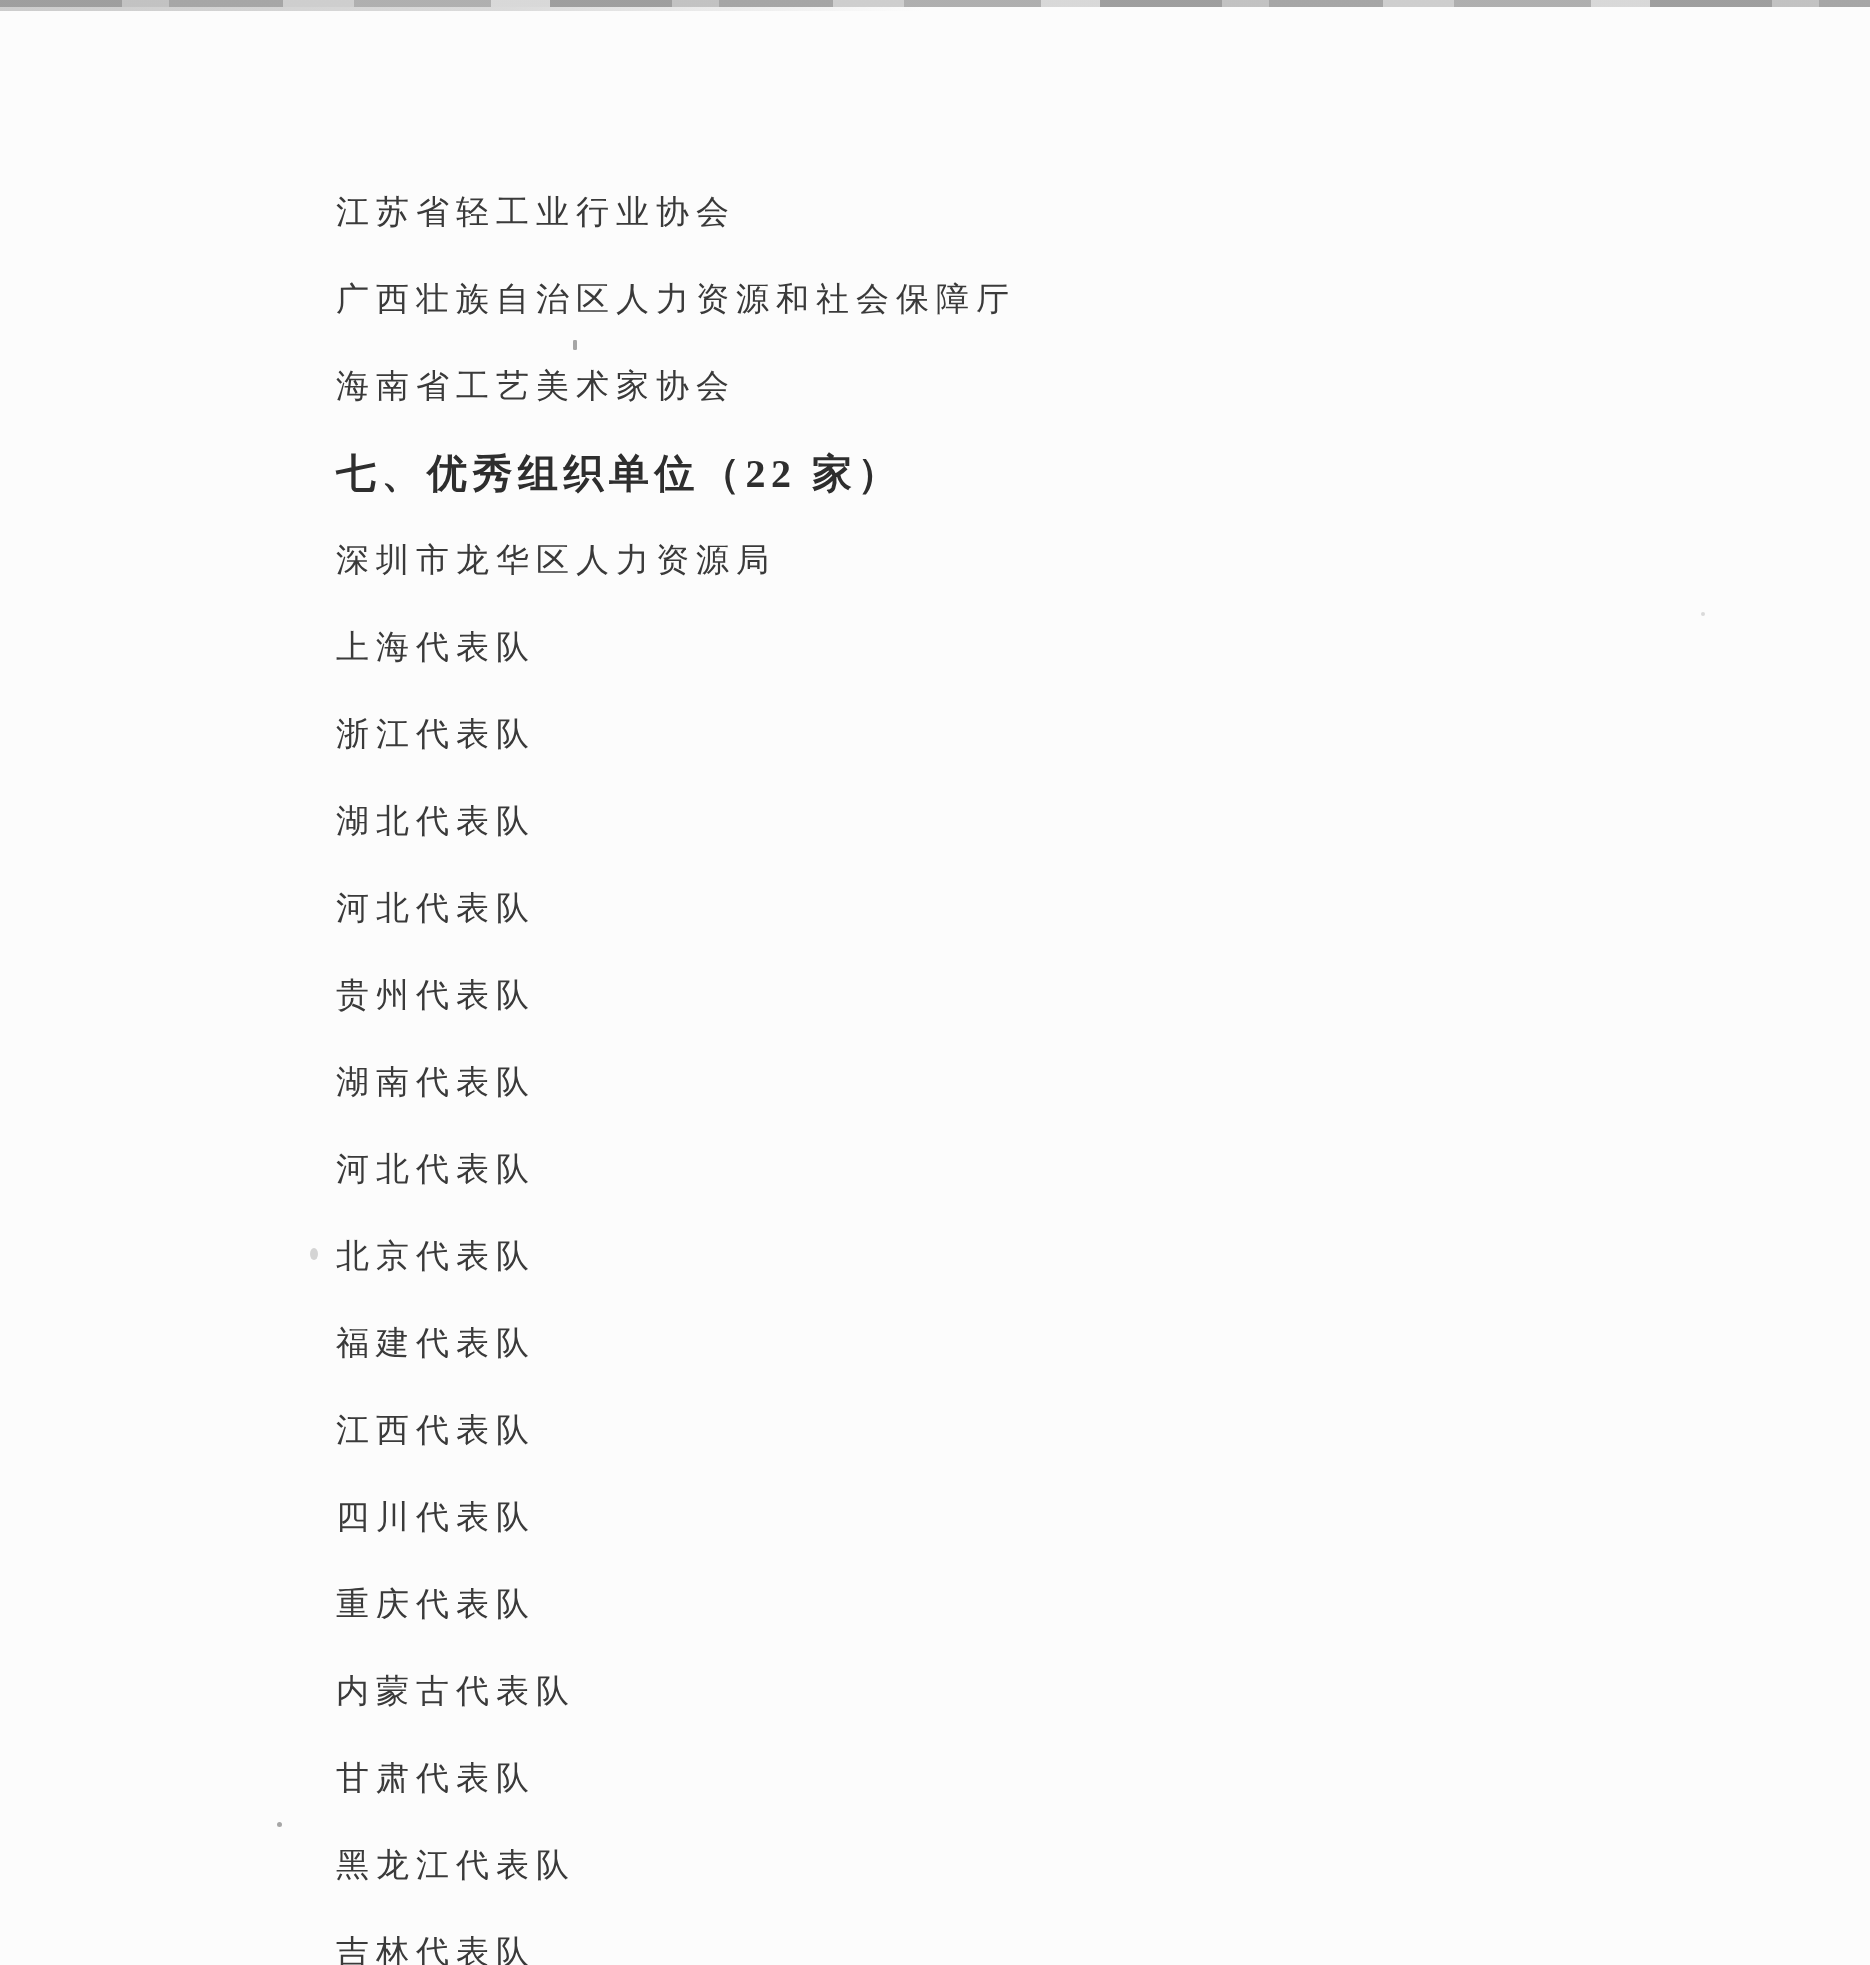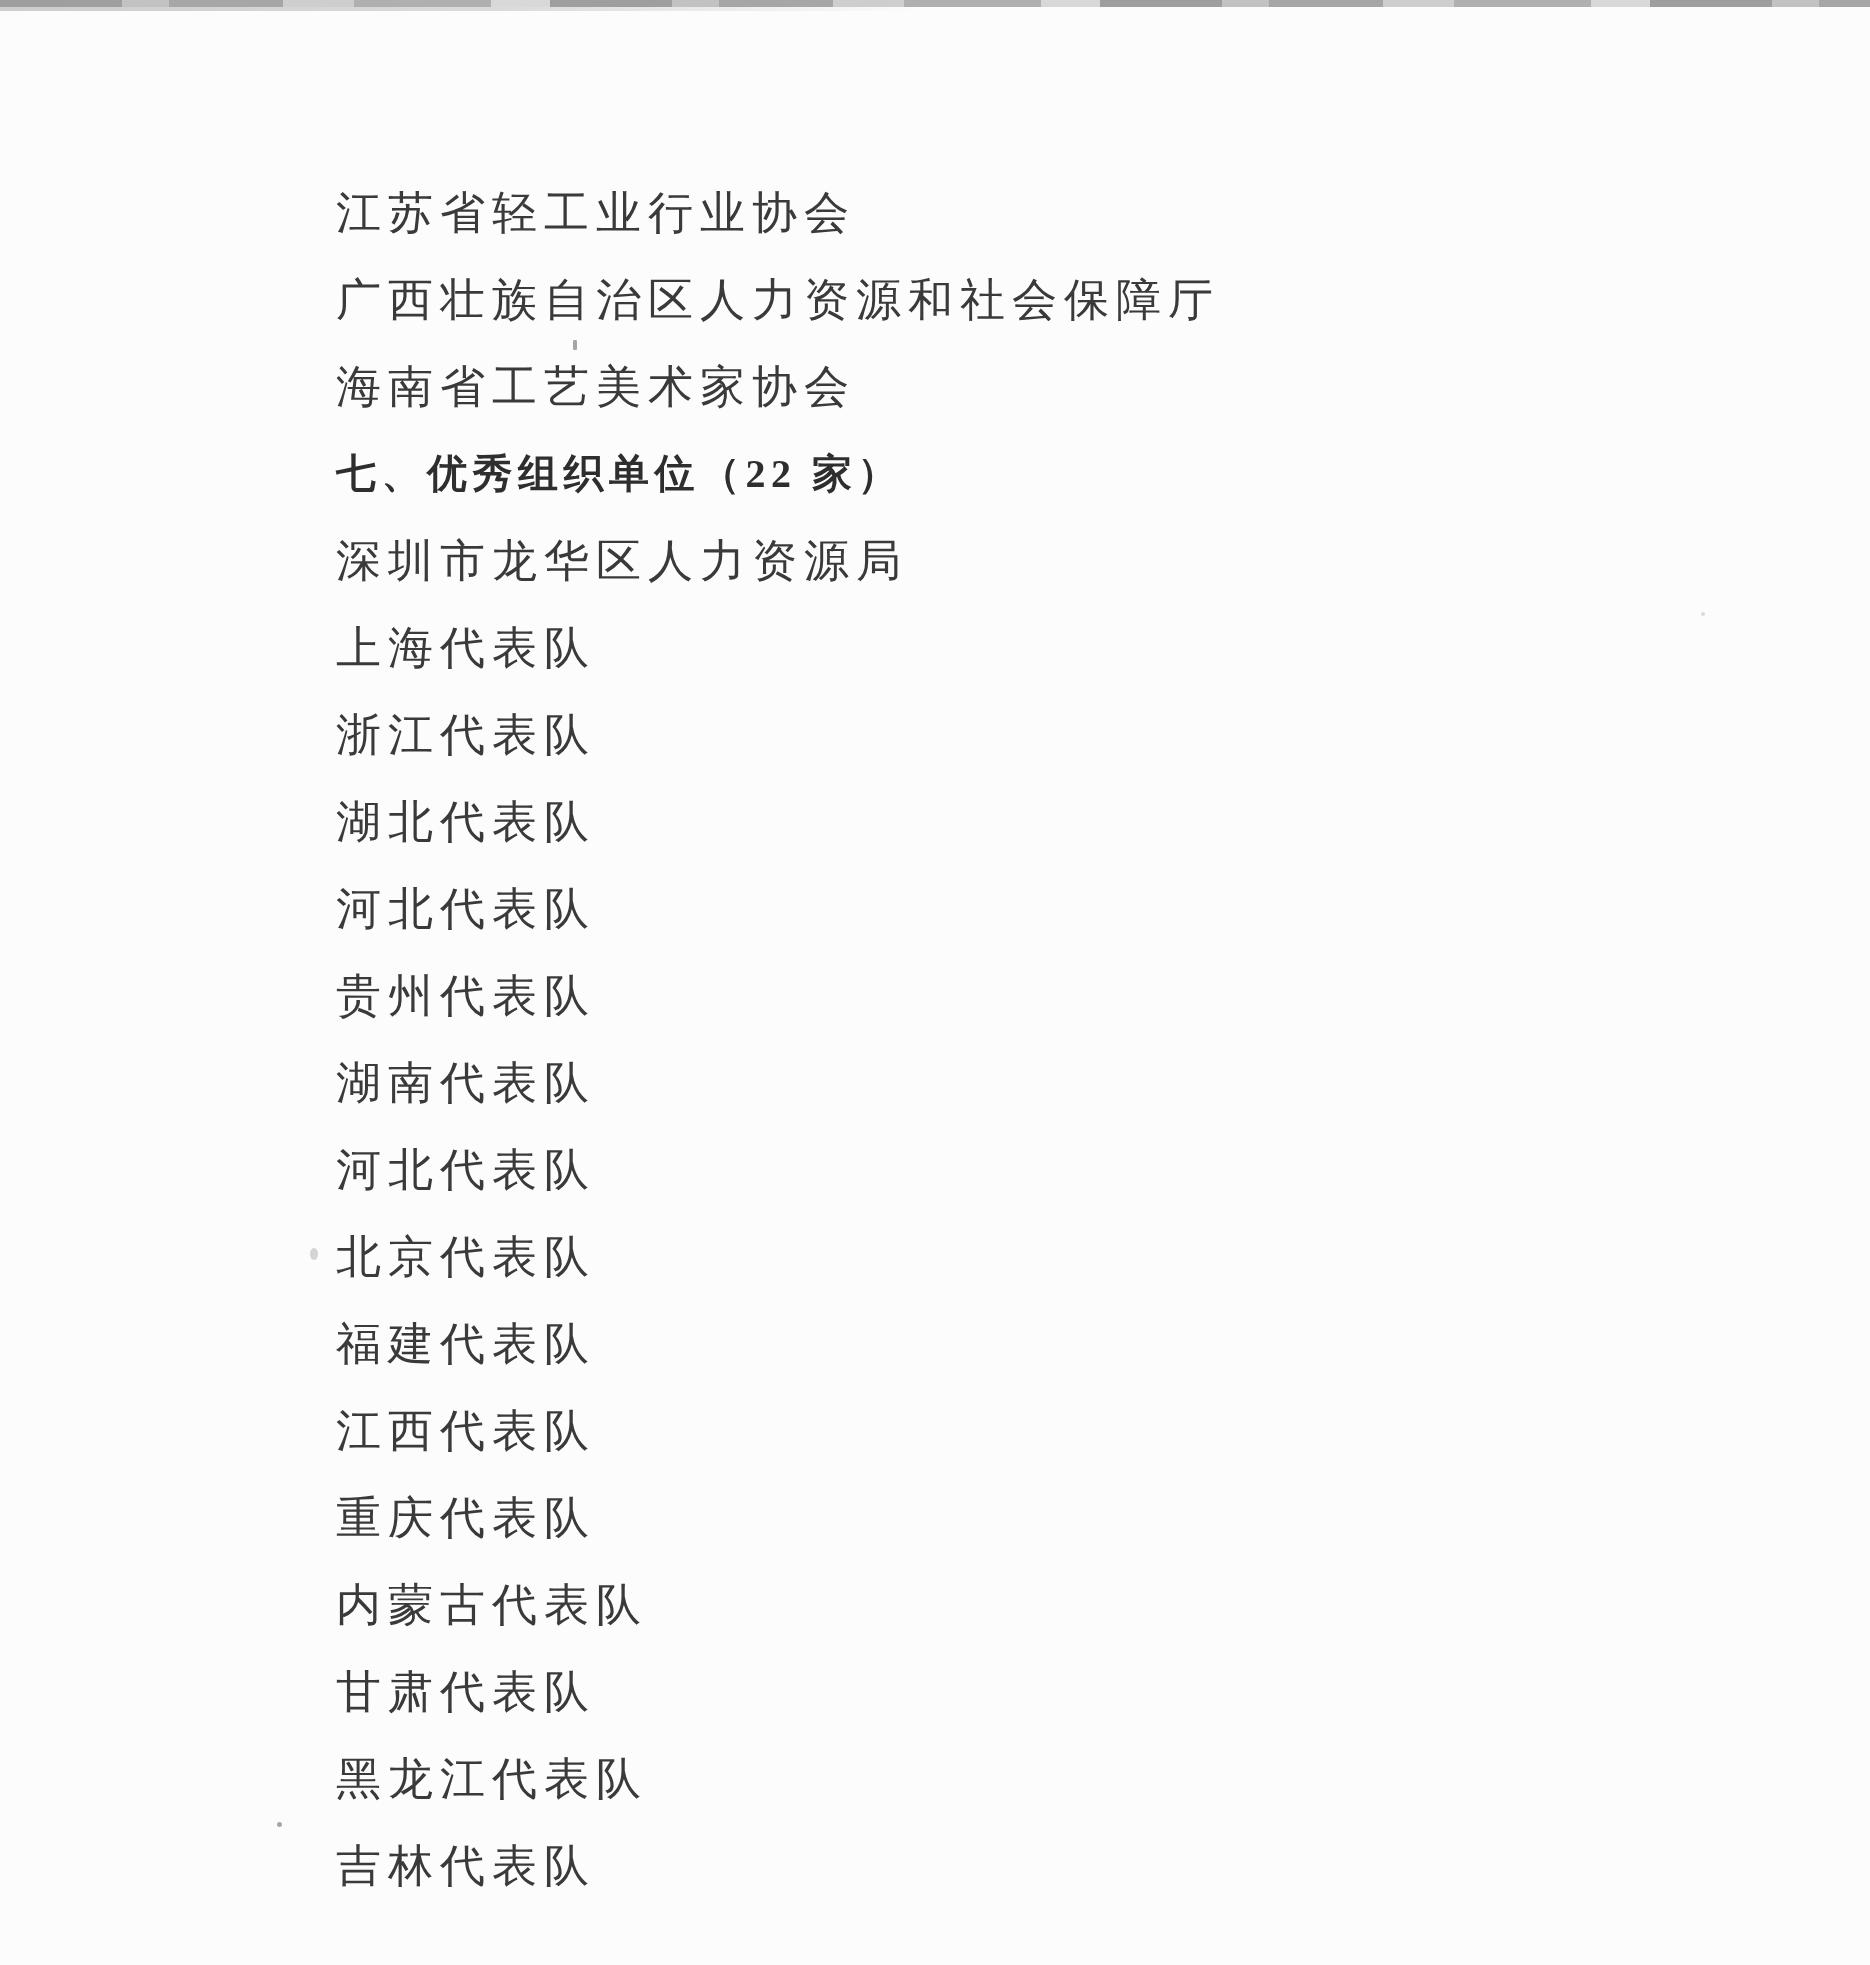--- a/index.html
+++ b/index.html
@@ -40,21 +40,21 @@
   }
   .content {
     position: absolute;
     left: 336px;
     top: 169px;
   }
   .line {
     height: 87px;
     display: flex;
     align-items: center;
-    font-size: 45px;
+    font-size: 33px;
     letter-spacing: 7px;
     color: #3a3a3a;
     white-space: pre;
   }
   .line.heading {
     font-weight: bold;
     font-size: 40px;
     letter-spacing: 5.5px;
     color: #2e2e2e;
   }
@@ -86,20 +86,21 @@
     <div class="line">上海代表队</div>
     <div class="line">浙江代表队</div>
     <div class="line">湖北代表队</div>
     <div class="line">河北代表队</div>
     <div class="line">贵州代表队</div>
     <div class="line">湖南代表队</div>
     <div class="line">河北代表队</div>
     <div class="line">北京代表队</div>
     <div class="line">福建代表队</div>
     <div class="line">江西代表队</div>
+    <div class="line">四川代表队</div>
     <div class="line">重庆代表队</div>
     <div class="line">内蒙古代表队</div>
     <div class="line">甘肃代表队</div>
     <div class="line">黑龙江代表队</div>
     <div class="line">吉林代表队</div>
 
   </div>
 
   <div class="speck s1"></div>
   <div class="speck s2"></div>

